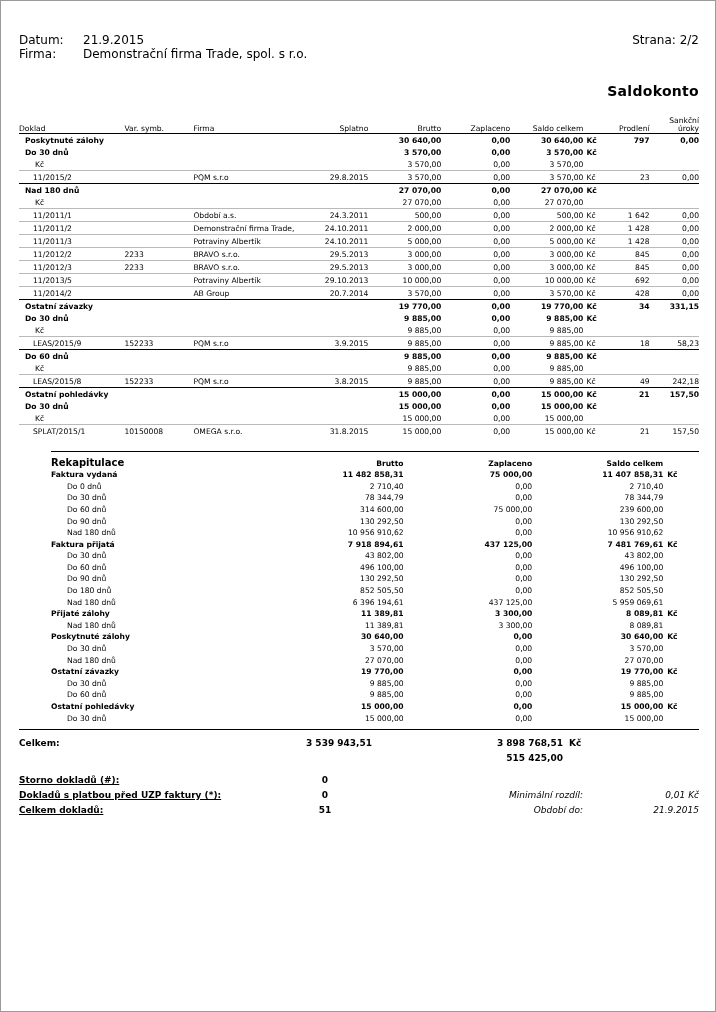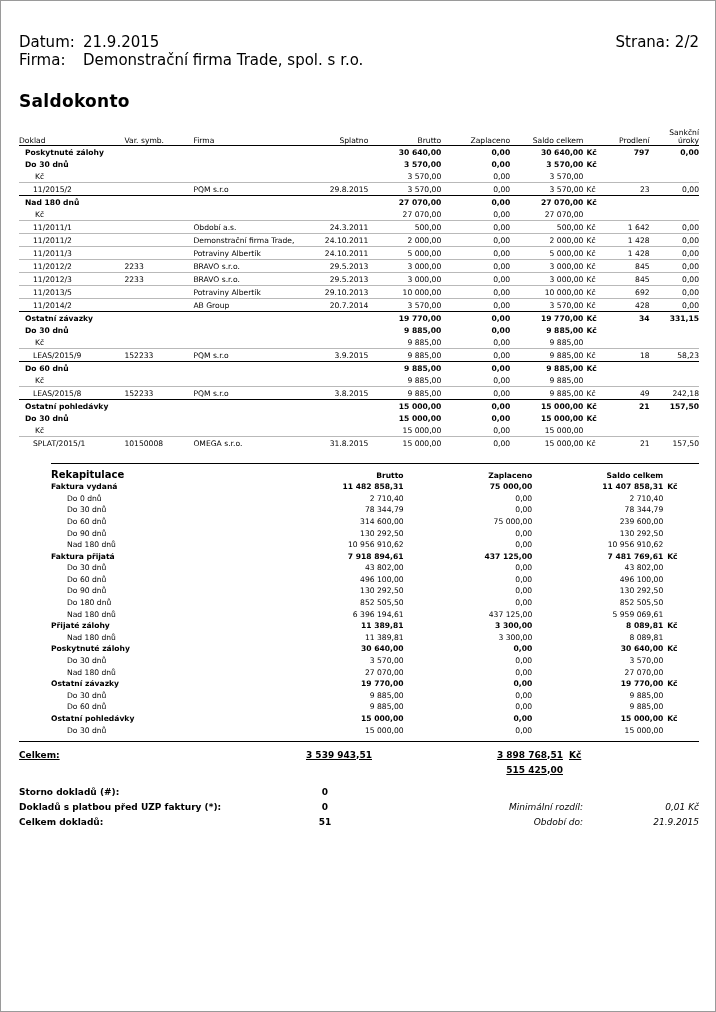--- a/index.html
+++ b/index.html
@@ -22,40 +22,40 @@
     overflow: hidden;
   }
   .inner {
     position: absolute;
     left: 18px;
     top: 32px;
     width: 680px;
   }
   
   .hdr {
-    font-size: 15px;
+    font-size: 12px;
   }
   .hdr-row {
     display: flex;
     align-items: baseline;
   }
   .hdr-label {
     width: 64px;
     flex: 0 0 64px;
   }
   .hdr-value {
     flex: 1 1 auto;
   }
   .hdr-right {
     text-align: center;
     white-space: nowrap;
   }
   .doc-title {
-    text-align: left;
-    font-size: 17px;
+    text-align: right;
+    font-size: 14px;
     font-weight: bold;
     margin-top: 22px;
     letter-spacing: 0.3px;
   }
   
   table.grid {
     border-collapse: collapse;
     width: 100%;
     font-size: 7.6px;
   }
@@ -135,30 +135,29 @@
   table.tot {
     border-collapse: collapse;
     width: 100%;
     font-size: 9px;
   }
   table.tot td {
     padding: 0;
     height: 15px;
     white-space: nowrap;
     vertical-align: bottom;
-    text-decoration: underline;
   }
   .t-label { width: 246px; font-weight: bold; }
   .t-v1 { width: 148px; text-align: center; font-weight: bold; }
   .t-v2 { width: 150px; text-align: right; font-weight: bold; }
   .t-v3 { text-align: left; padding-left: 6px !important; }
   .footer-block { margin-top: 10px; font-size: 9px; }
   table.foot { border-collapse: collapse; width: 100%; font-size: 9px; }
   table.foot td { padding: 0; height: 15px; white-space: nowrap; }
-  .f-label { width: 246px; font-weight: bold; }
+  .f-label { width: 246px; font-weight: bold; text-decoration: underline; }
   .f-val { width: 120px; text-align: center; }
   .f-note { font-style: italic; text-align: right; padding-right: 6px !important; }
   .f-note2 { font-style: italic; text-align: right; width: 110px; }
 </style>
 </head>
 <body>
 
 <div class="page">
   <div class="inner">
 

